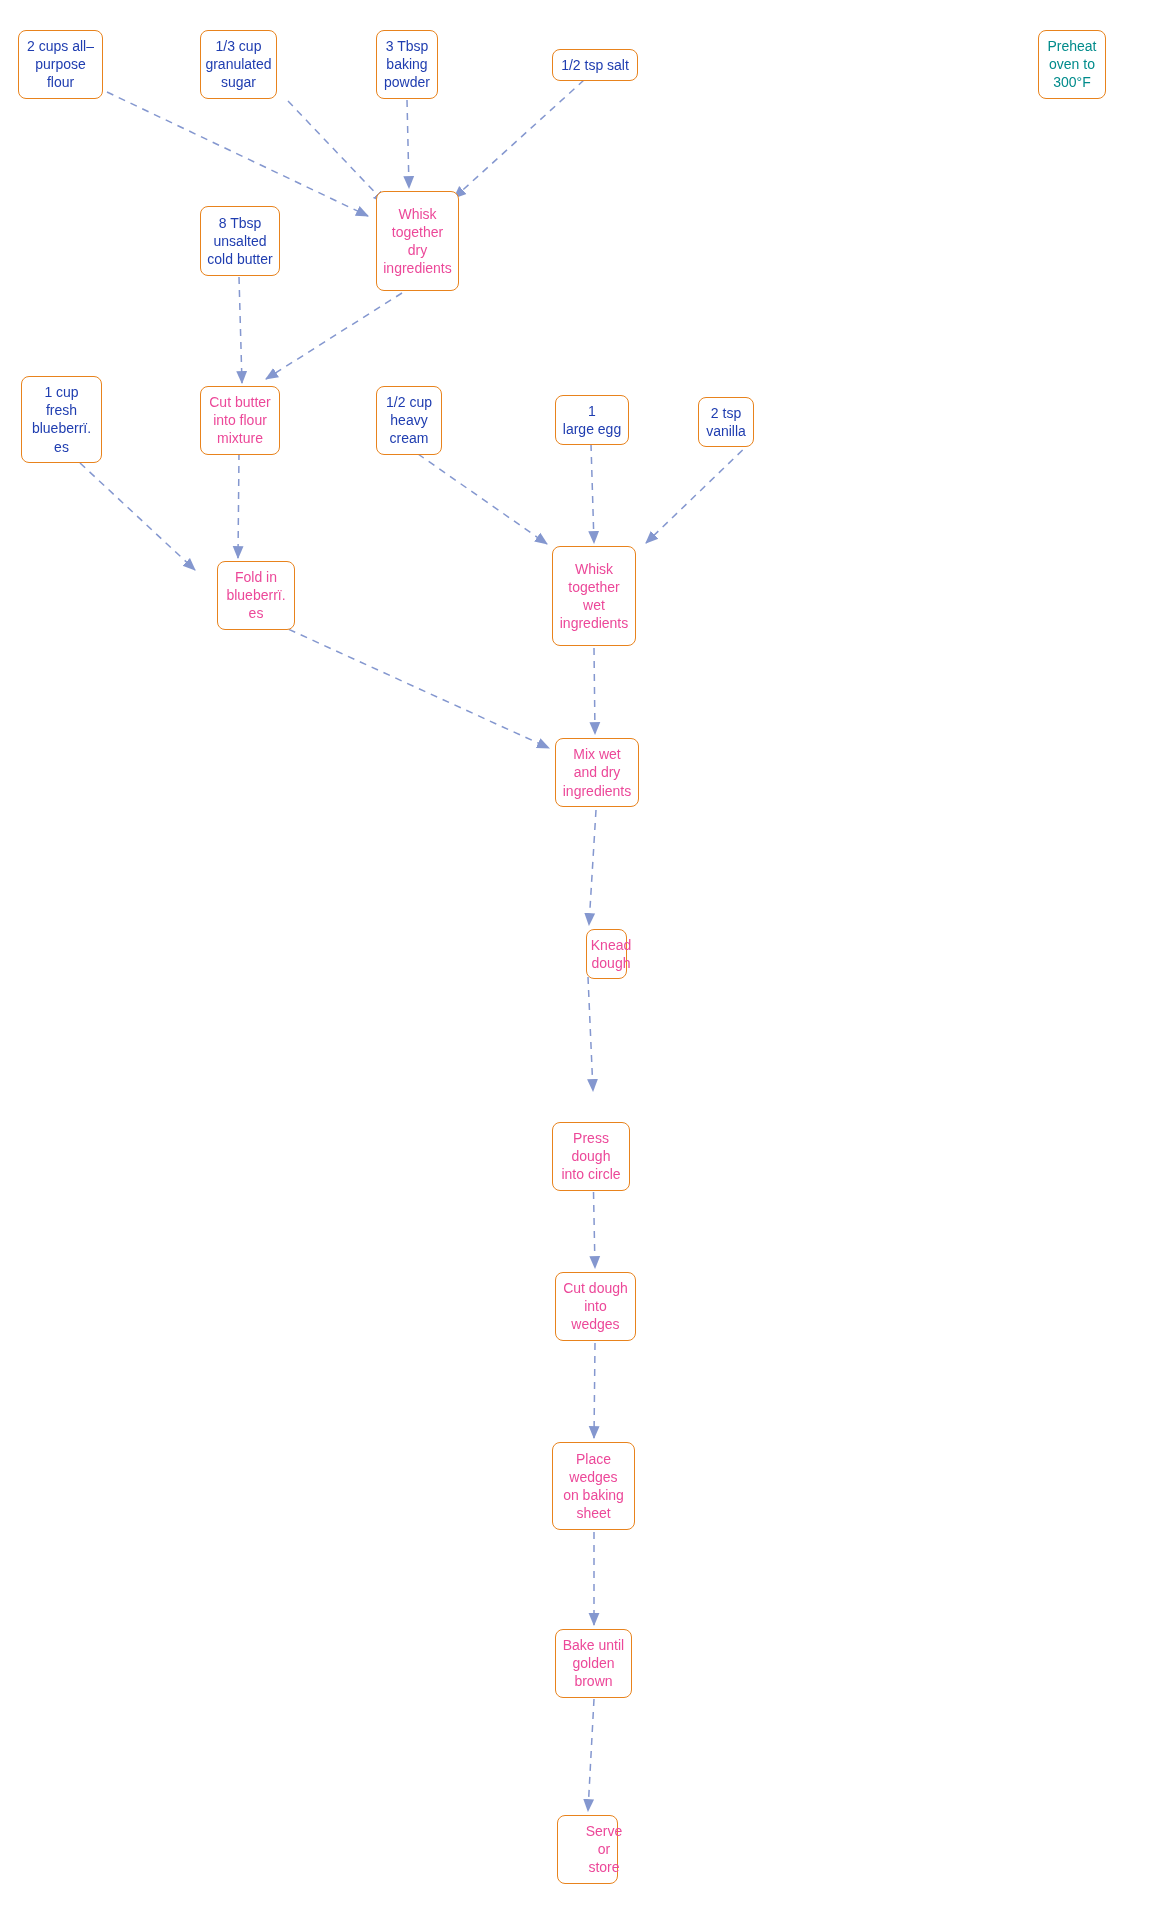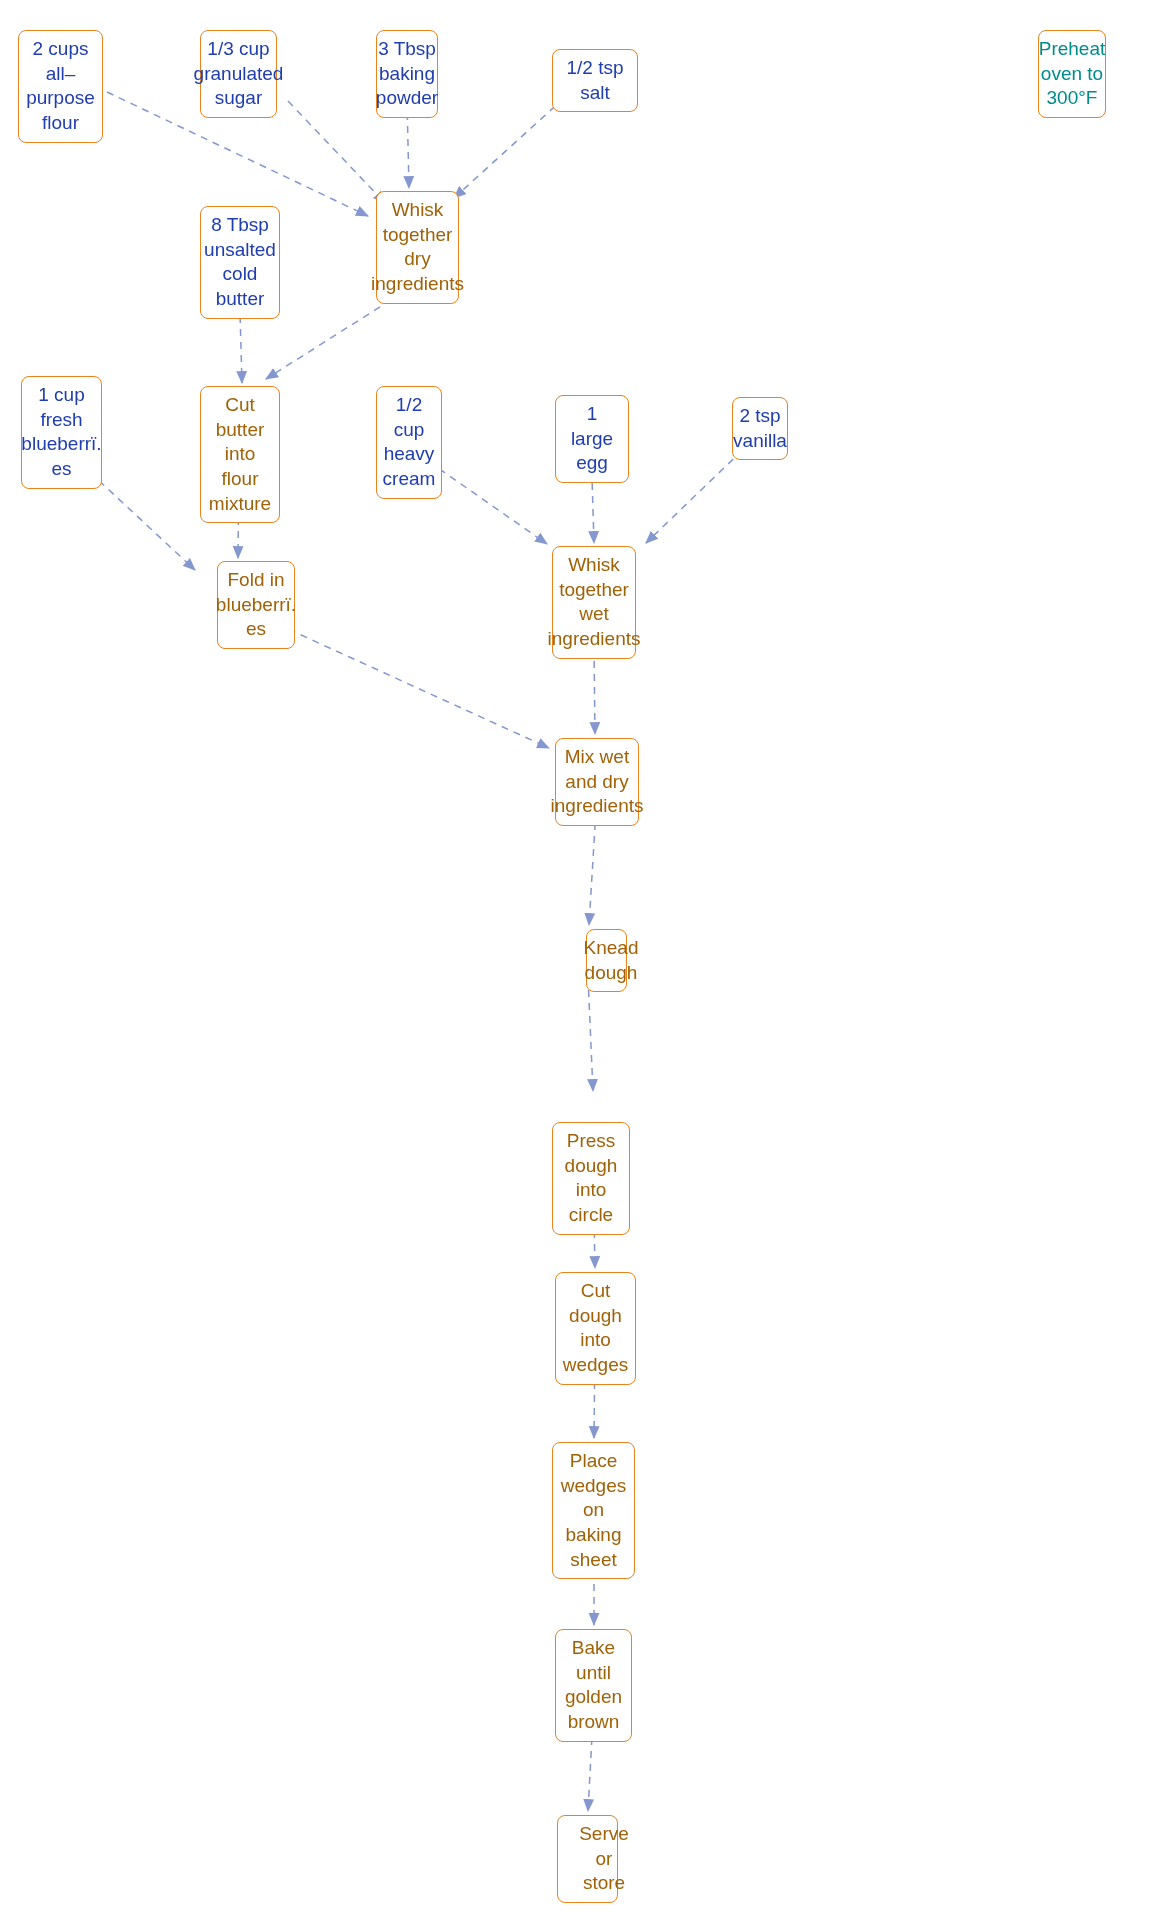--- a/index.html
+++ b/index.html
@@ -28,29 +28,29 @@
     fill: none;
   }
   .node {
     position: absolute;
     box-sizing: border-box;
     border: 1.5px solid #e8831d;
     border-radius: 8px;
     background: #ffffff;
     text-align: center;
     white-space: pre-line;
-    font-size: 19px;
+    font-size: 14px;
     line-height: 1.3;
     padding: 6px 3px;
     display: flex;
     align-items: center;
     justify-content: center;
   }
   .node.ingredient { color: #1f3db0; }
-  .node.action     { color: #a16207; }
+  .node.action     { color: #ec4899; }
   .node.note       { color: #008b8b; }
 </style>
 </head>
 <body>
 
 <div class="canvas">
 
   <svg class="edges" viewBox="0 0 1156 1912" xmlns="http://www.w3.org/2000/svg">
     <defs>
       <marker id="arrow" viewBox="0 0 12 12" refX="11" refY="6" markerWidth="13" markerHeight="13" orient="auto" markerUnits="userSpaceOnUse">
@@ -105,21 +105,21 @@
 blueberrï.
 es</div>
   <div class="node action" style="left:200px;  top:386px;  width:80px;  min-height:66px;">Cut butter
 into flour
 mixture</div>
   <div class="node ingredient" style="left:376px;  top:386px;  width:66px;  min-height:66px;">1/2 cup
 heavy
 cream</div>
   <div class="node ingredient" style="left:555px;  top:395px;  width:74px;  min-height:48px;">1
 large egg</div>
-  <div class="node ingredient" style="left:732px;  top:397px;  width:56px;  min-height:43px;">2 tsp
+  <div class="node ingredient" style="left:698px;  top:397px;  width:56px;  min-height:43px;">2 tsp
 vanilla</div>
 
   <div class="node action" style="left:199px;  top:561px;  width:78px;  min-height:68px;margin-left:18px;">Fold in
 blueberrï.
 es</div>
   <div class="node action" style="left:552px;  top:546px;  width:84px;  min-height:100px;">Whisk
 together
 wet
 ingredients</div>
 

